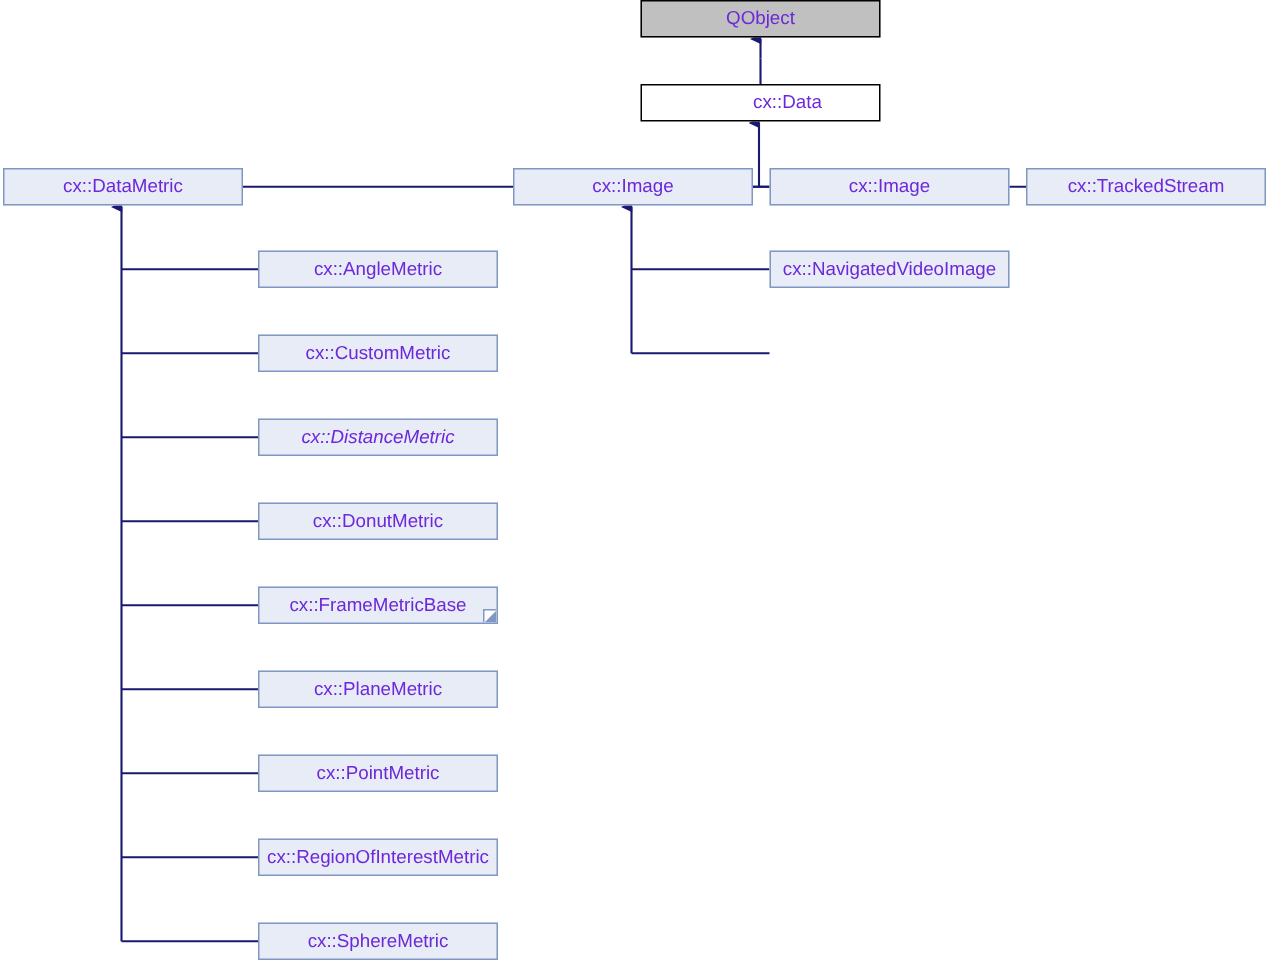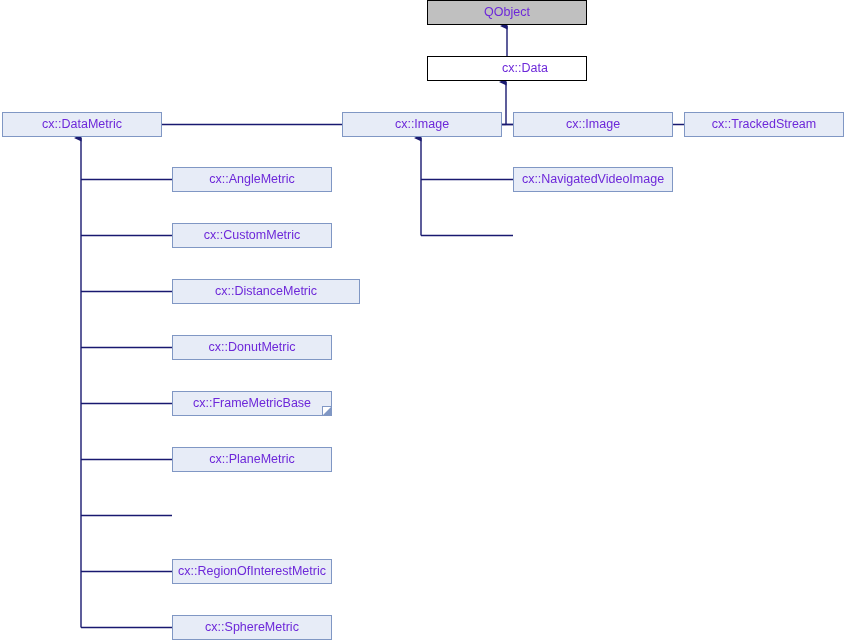--- a/index.html
+++ b/index.html
@@ -108,20 +108,21 @@
       <line x1="421" y1="235.5" x2="513" y2="235.5" stroke="#191970" stroke-width="1.4"></line>
     </svg>
 <div class="node node-root" style="left: 427px; top: 0px; width: 160px;"><span>QObject</span></div>
     <div class="node node-current" style="left: 427px; top: 56px; width: 160px;"><span>cx::Data</span></div>
     <div class="node node-default" style="left: 2px; top: 112px; width: 160px;"><span>cx::DataMetric</span></div>
     <div class="node node-default" style="left: 342px; top: 112px; width: 160px;"><span>cx::Image</span></div>
     <div class="node node-default" style="left: 513px; top: 112px; width: 160px;"><span>cx::Image</span></div>
     <div class="node node-default" style="left: 684px; top: 112px; width: 160px;"><span>cx::TrackedStream</span></div>
     <div class="node node-default" style="left: 172px; top: 167px; width: 160px;"><span>cx::AngleMetric</span></div>
     <div class="node node-default" style="left: 172px; top: 223px; width: 160px;"><span>cx::CustomMetric</span></div>
-    <div class="node node-default" style="left: 172px; top: 279px; width: 188px;"><span>cx::DistanceMetric</span></div>
+    <div class="node node-default" style="left: 172px; top: 279px; width: 160px; font-style: italic;"><span>cx::DistanceMetric</span></div>
     <div class="node node-default" style="left: 172px; top: 335px; width: 160px;"><span>cx::DonutMetric</span></div>
     <div class="node node-default node-folded" style="left: 172px; top: 391px; width: 160px;"><span>cx::FrameMetricBase</span></div>
     <div class="node node-default" style="left: 172px; top: 447px; width: 160px;"><span>cx::PlaneMetric</span></div>
+    <div class="node node-default" style="left: 172px; top: 503px; width: 160px;"><span>cx::PointMetric</span></div>
     <div class="node node-default" style="left: 172px; top: 559px; width: 160px;"><span>cx::RegionOfInterestMetric</span></div>
     <div class="node node-default" style="left: 172px; top: 615px; width: 160px;"><span>cx::SphereMetric</span></div>
     <div class="node node-default" style="left: 513px; top: 167px; width: 160px;"><span>cx::NavigatedVideoImage</span></div>
   </div>
 
 </body></html>

